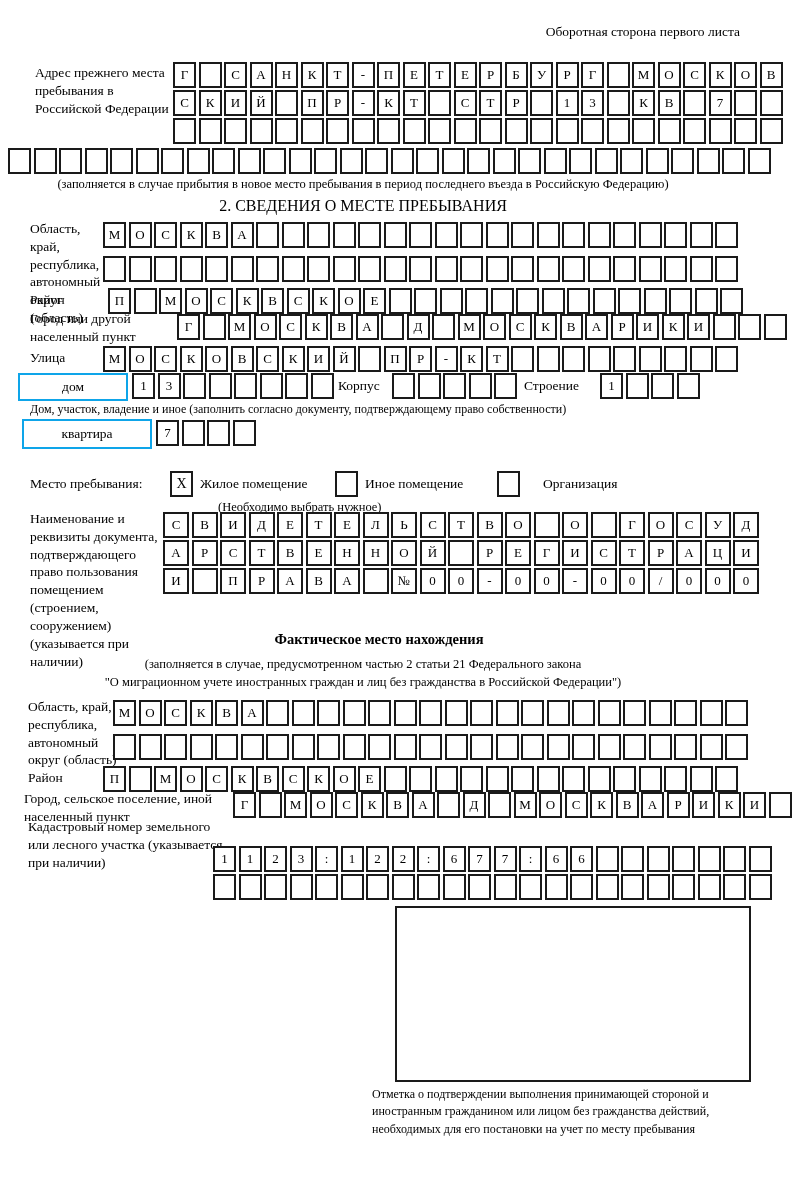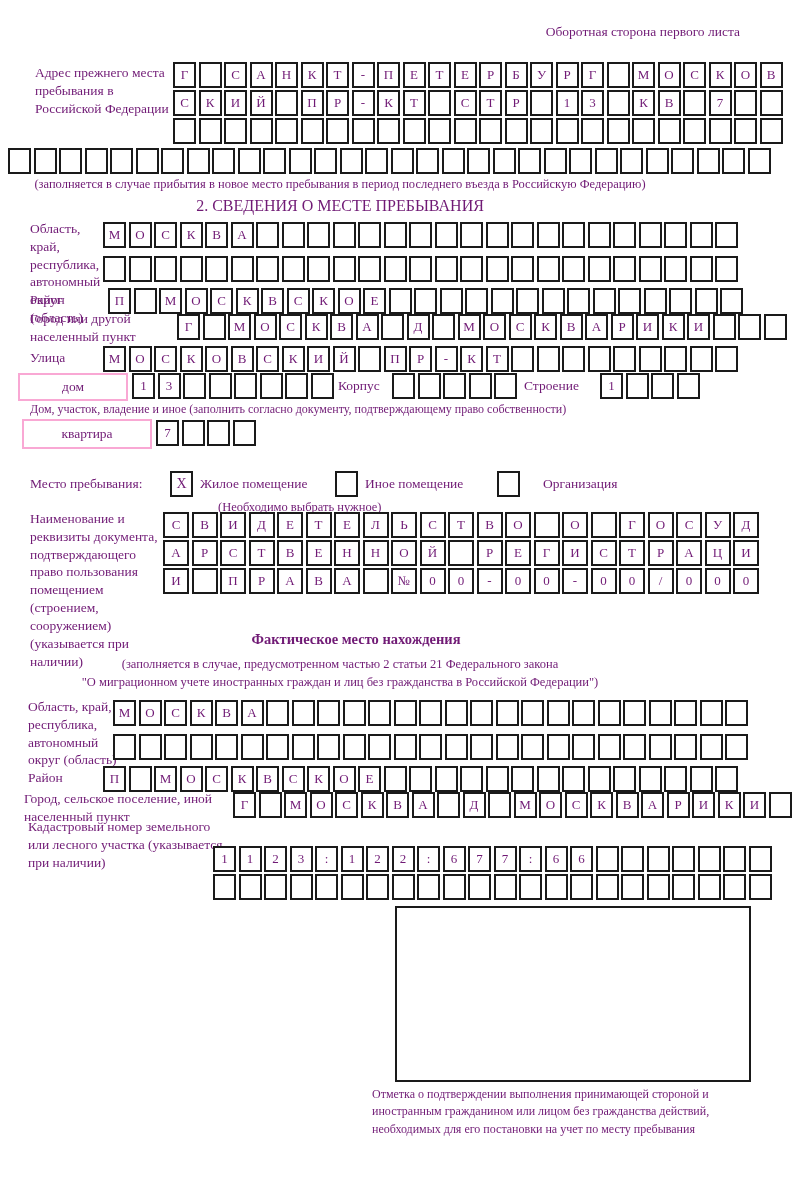--- a/index.html
+++ b/index.html
@@ -1,35 +1,35 @@
 <!DOCTYPE html>
 <html><head>
 <meta charset="utf-8">
 <style>
   html,body{margin:0;padding:0;background:#fff;}
   .page{
     position:relative;width:800px;height:1180px;background:#ffffff;
-    color:#701a75;font-family:"Liberation Serif", serif;overflow:hidden;
+    color:#000000;font-family:"Liberation Serif", serif;overflow:hidden;
   }
   .hdr{position:absolute;top:24px;left:0;width:740px;text-align:right;font-size:13.5px;}
   .flabel{position:absolute;font-size:13.5px;line-height:1.32;}
   .note{position:absolute;font-size:12.5px;}
   .cap{position:absolute;font-size:12px;}
-  .center{left:0;width:680px;text-align:center;}
+  .center{left:0;width:680px;text-align:center;padding-left:23px;}
   .h2{position:absolute;font-weight:normal;font-size:16px;}
   .h3{position:absolute;font-weight:bold;font-size:14.5px;margin-left:16px;}
   .crow{position:absolute;display:flex;}
   .cell{
     flex:0 0 auto;width:19px;height:22px;border:2px solid #1a1a1a;margin-right:2.5px;
     display:flex;align-items:center;justify-content:center;
     font-size:13px;background:#fff;
   }
   .crow.wide .cell{width:22px;}
   .wbox{
-    position:absolute;height:24px;border:2px solid #f9a8d4;background:#fff;
+    position:absolute;height:24px;border:2px solid #0ea5e9;background:#fff;
     display:flex;align-items:center;justify-content:center;font-size:13.5px;
   }
   .cbox{
     position:absolute;width:19px;height:22px;border:2px solid #1a1a1a;background:#fff;
     text-align:center;font-size:14px;line-height:22px;
   }
   .stamp{position:absolute;width:352px;height:172px;border:2px solid #1a1a1a;background:#fff;}
 </style>
 </head>
 <body>

